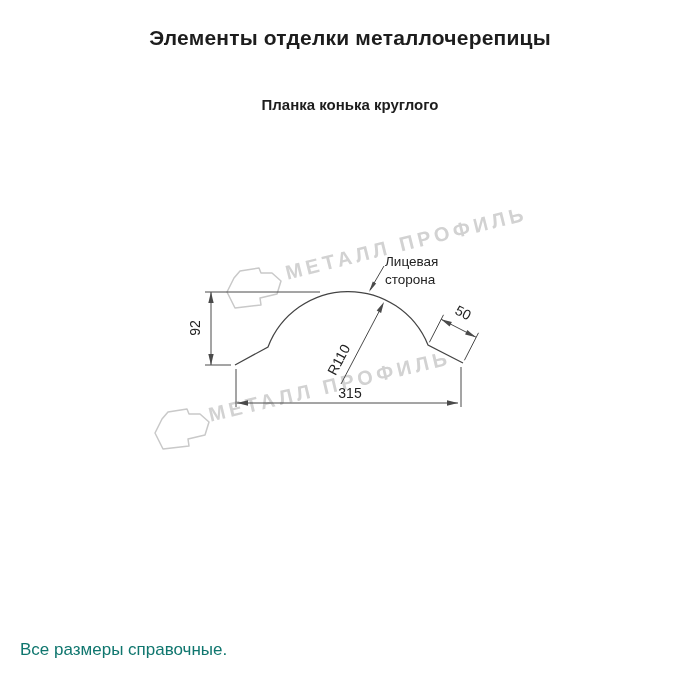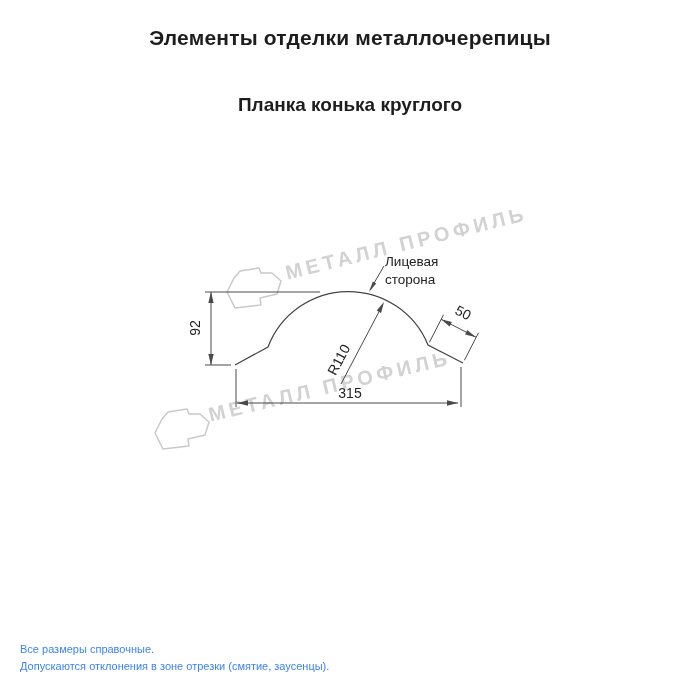--- a/index.html
+++ b/index.html
@@ -12,39 +12,39 @@
   }
   .title{
     position:absolute;top:26px;left:0;width:700px;
     text-align:center;
     font-size:21px;font-weight:bold;color:#1d1d1d;
     letter-spacing:0.2px;
   }
   .subtitle{
     position:absolute;top:96px;left:0;width:700px;
     text-align:center;
-    font-size:19px;font-weight:bold;color:#1d1d1d;
+    font-size:15px;font-weight:bold;color:#1d1d1d;
     line-height:17px;
   }
   .watermark{
     position:absolute;
     white-space:nowrap;
     font-size:20px;font-weight:bold;
     letter-spacing:4px;
     color:#d2d2d2;
     transform-origin:left center;
     user-select:none;
   }
   .wm-upper{left:286px;top:262px;transform:rotate(-14deg);}
   .wm-lower{left:209px;top:404px;transform:rotate(-13.5deg);}
   .diagram-svg{position:absolute;left:0;top:0;z-index:2;}
   .wm-layer{position:absolute;left:0;top:0;z-index:1;}
   .footer{
     position:absolute;left:20px;top:641px;
-    font-size:11px;color:#3b82f6;line-height:17px;
+    font-size:17px;color:#0f766e;line-height:17px;
   }
   svg text{fill:#222222;font-family:"Liberation Sans", sans-serif;}
   .dim-text{font-size:14px;}
   .label-text{font-size:13.5px;}
 </style>
 </head>
 <body>
 
 <div class="stage">
 
@@ -104,16 +104,15 @@
     <g stroke="#4a4a4a" stroke-width="1" fill="none">
       <line x1="370" y1="290" x2="384" y2="266"></line>
       <polygon points="369,292 376.2,283.5 372.8,281.5" fill="#4a4a4a" stroke="none"></polygon>
       <text class="label-text" x="385" y="266" stroke="none">Лицевая</text>
       <text class="label-text" x="385" y="284" stroke="none">сторона</text>
     </g>
   </svg>
 
   <div class="footer">
     <div>Все размеры справочные.</div>
-    <div>Допускаются отклонения в зоне отрезки (смятие, заусенцы).</div>
   </div>
 
 </div>
 
 </body></html>

